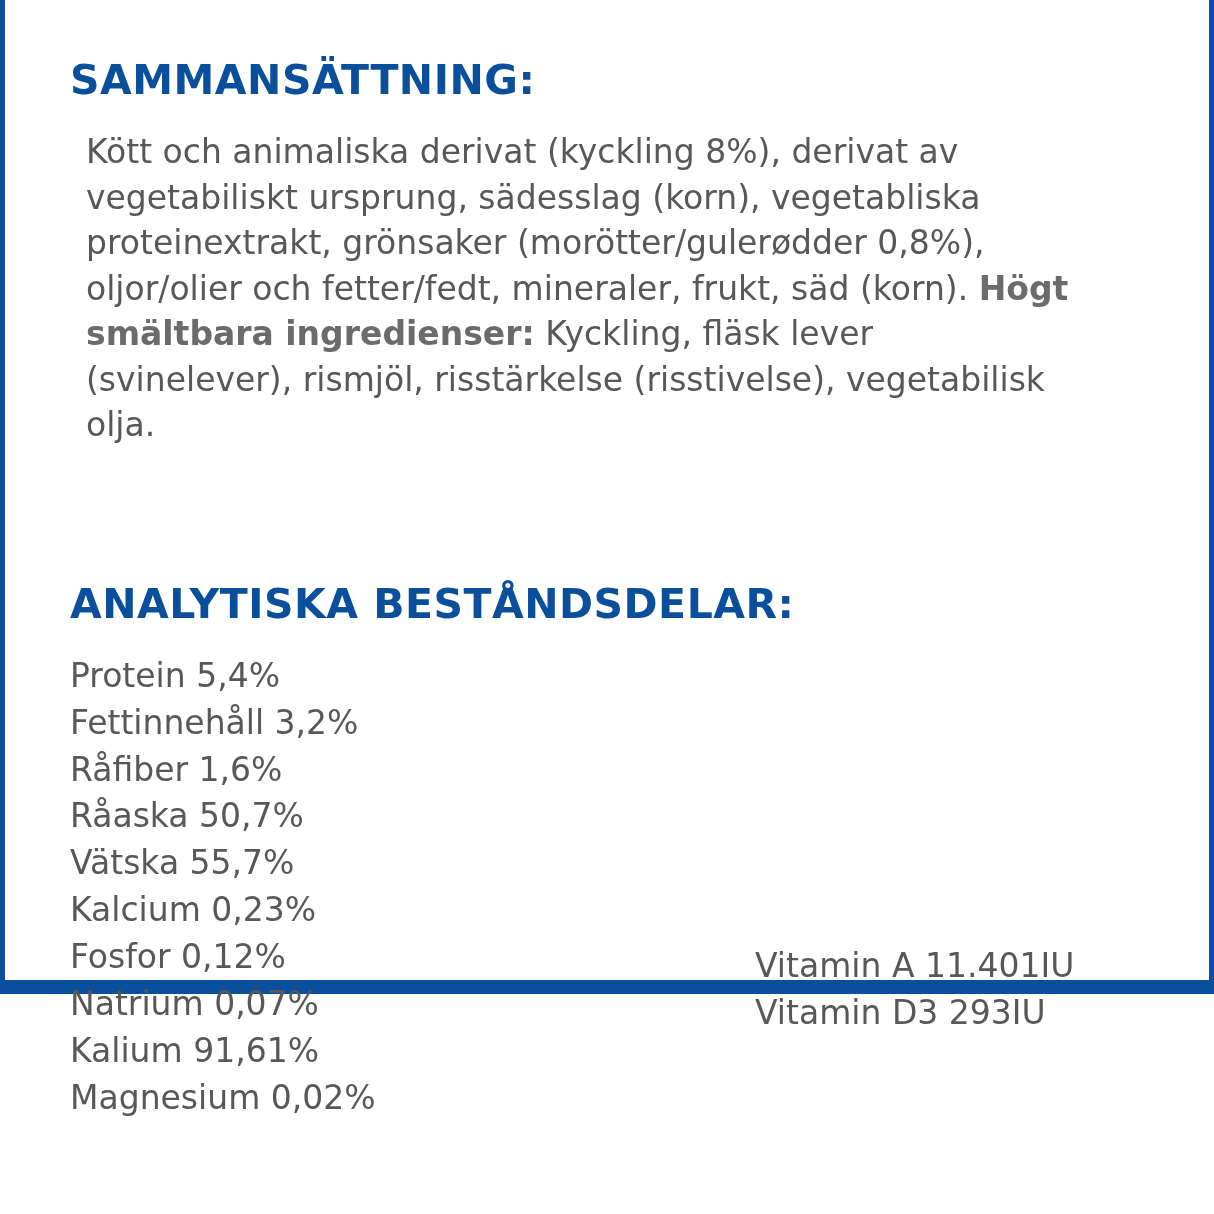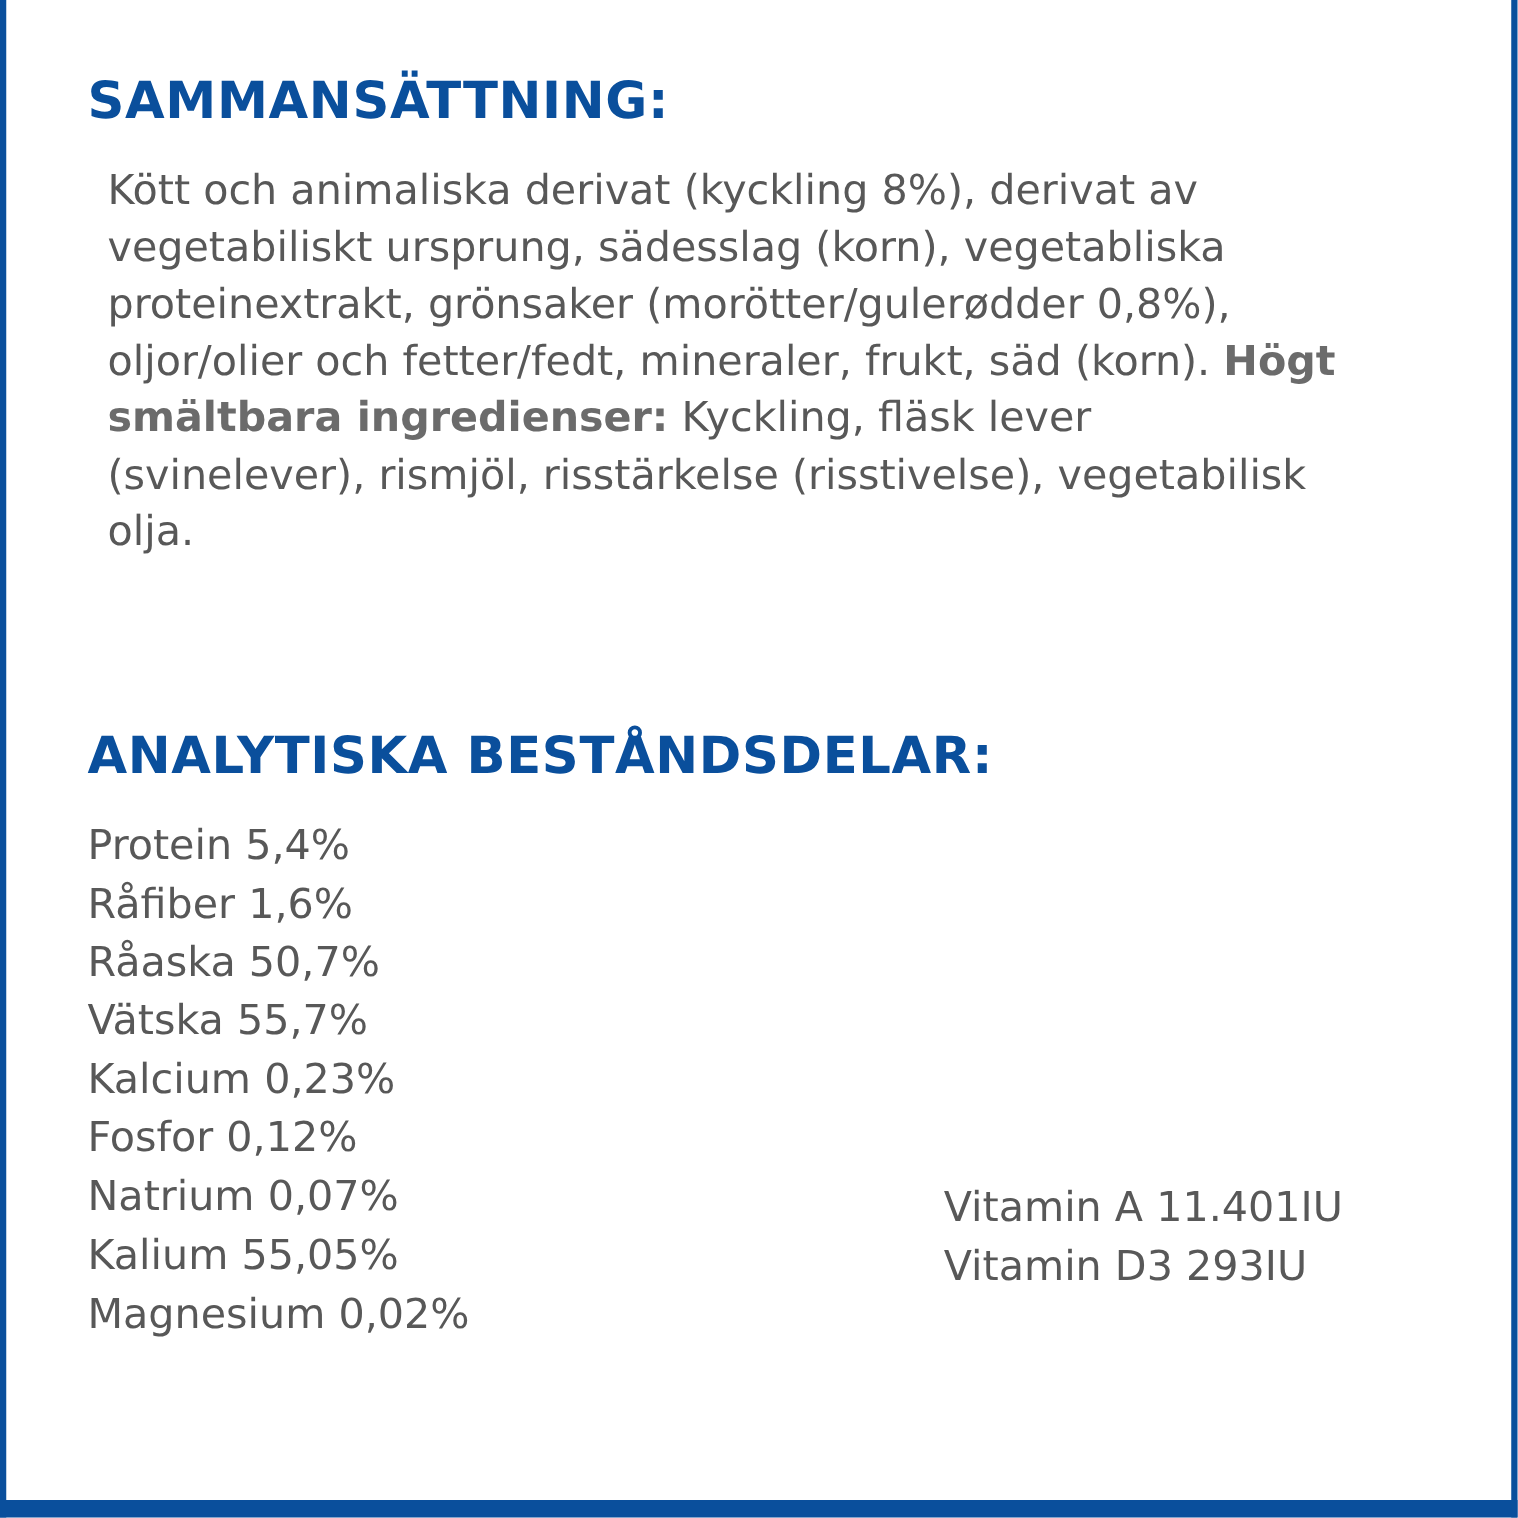--- a/index.html
+++ b/index.html
@@ -10,21 +10,21 @@
     width: 1214px;
     height: 1214px;
     background: #ffffff;
     font-family: "DejaVu Sans", "Liberation Sans", sans-serif;
     overflow: hidden;
     position: relative;
   }
   .page {
     position: relative;
     width: 1214px;
-    height: 1214px;
+    height: 994px;
     box-sizing: border-box;
   }
   
   .frame-left {
     position: absolute;
     left: 0; top: 0; bottom: 0;
     width: 5px;
     background: #0a4f9c;
   }
   .frame-right {
@@ -109,27 +109,28 @@
       <span>Kött och animaliska derivat (kyckling 8%), derivat av vegetabiliskt ursprung, sädesslag (korn), vegetabliska proteinextrakt, grönsaker (morötter/gulerødder 0,8%), oljor/olier och fetter/fedt, mineraler, frukt, säd (korn). </span><span class="bold-lead">Högt smältbara ingredienser:</span><span> Kyckling, fläsk lever (svinelever), rismjöl, risstärkelse (risstivelse), vegetabilisk olja.</span>
     </p>
 
     <div class="spacer"></div>
 
     <h2 class="section-title">ANALYTISKA BESTÅNDSDELAR:</h2>
 
     <div class="analytic-wrap">
       <div class="analytic-list">
         <div>Protein 5,4%</div>
+        <div>Fettinnehåll 3,2%</div>
         <div>Råfiber 1,6%</div>
         <div>Råaska 50,7%</div>
         <div>Vätska 55,7%</div>
         <div>Kalcium 0,23%</div>
         <div>Fosfor 0,12%</div>
         <div>Natrium 0,07%</div>
-        <div>Kalium 55,05%</div>
+        <div>Kalium 91,61%</div>
         <div>Magnesium 0,02%</div>
       </div>
 
       <div class="vitamin-block">
         <div>Vitamin A 11.401IU</div>
         <div>Vitamin D3 293IU</div>
       </div>
     </div>
 
   </div>

